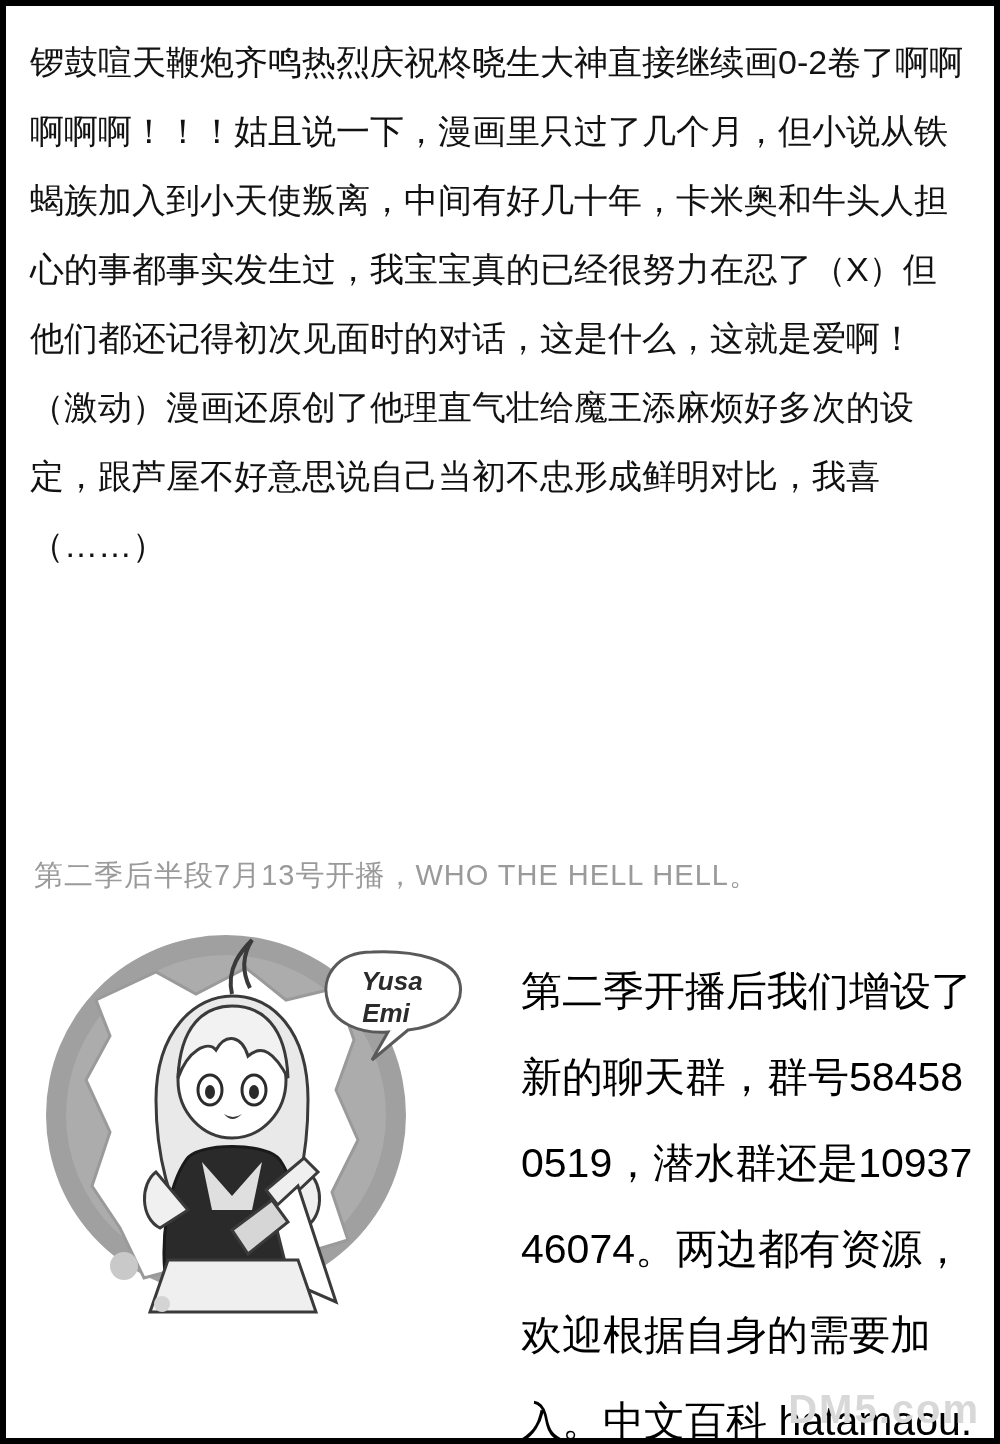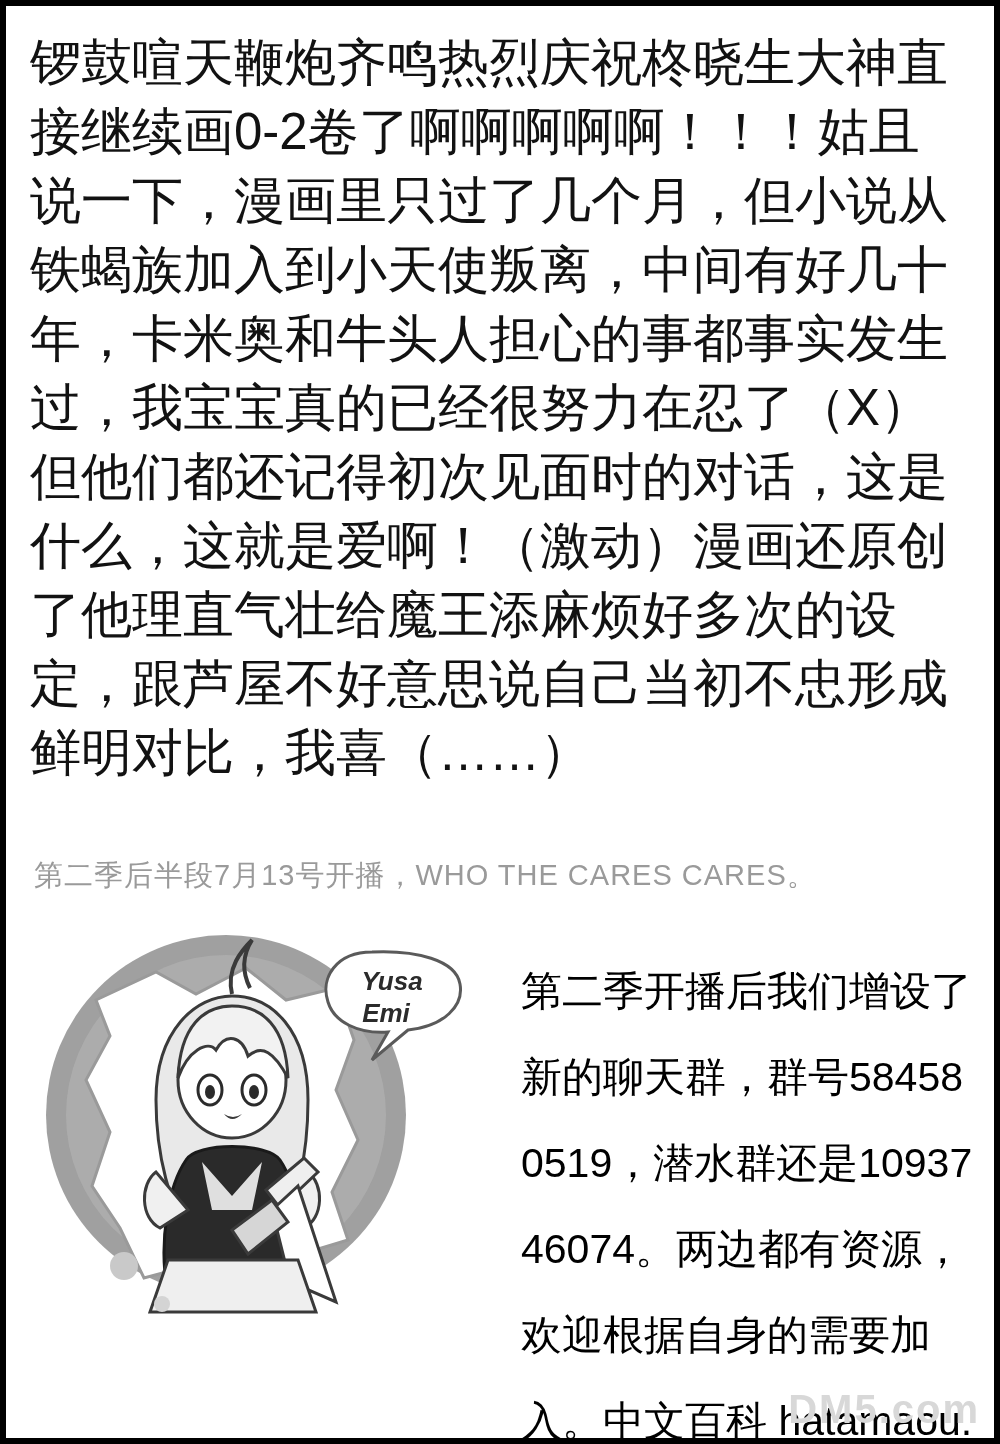--- a/index.html
+++ b/index.html
@@ -38,21 +38,21 @@
     height: 6px;
     background: #000000;
   }
 
   
   .main-text {
     position: absolute;
     left: 24px;
     top: 28px;
     width: 940px;
-    font-size: 51px;
+    font-size: 34px;
     line-height: 69px;
     letter-spacing: 0px;
     color: #121212;
     font-weight: 400;
     text-align: left;
     white-space: pre-wrap;
     word-break: break-all;
   }
 
   
@@ -114,21 +114,21 @@
     user-select: none;
   }
 </style>
 </head>
 <body>
 
 <div class="page">
 
   <div class="main-text">锣鼓喧天鞭炮齐鸣热烈庆祝柊晓生大神直接继续画0-2卷了啊啊啊啊啊！！！姑且说一下，漫画里只过了几个月，但小说从铁蝎族加入到小天使叛离，中间有好几十年，卡米奥和牛头人担心的事都事实发生过，我宝宝真的已经很努力在忍了（X）但他们都还记得初次见面时的对话，这是什么，这就是爱啊！（激动）漫画还原创了他理直气壮给魔王添麻烦好多次的设定，跟芦屋不好意思说自己当初不忠形成鲜明对比，我喜（……）</div>
 
-  <div class="sub-caption">第二季后半段7月13号开播，WHO THE CARES CARES。</div>
+  <div class="sub-caption">第二季后半段7月13号开播，WHO THE HELL HELL。</div>
 
   <div class="lower">
 
     <div class="illus">
       <svg width="460" height="430" viewBox="0 0 460 430" xmlns="http://www.w3.org/2000/svg">
 
         <circle cx="190" cy="205" r="180" fill="#a0a0a0"></circle>
         <circle cx="190" cy="205" r="160" fill="#b6b6b6" opacity="0.55"></circle>
 
         <polygon points="60,90 120,62 160,84 210,58 250,90 300,78 318,130 300,180 322,230 296,282 312,330 252,348 210,378 160,354 108,368 84,318 56,276 74,222 50,170 74,126" fill="#ffffff" stroke="#9a9a9a" stroke-width="3"></polygon>

